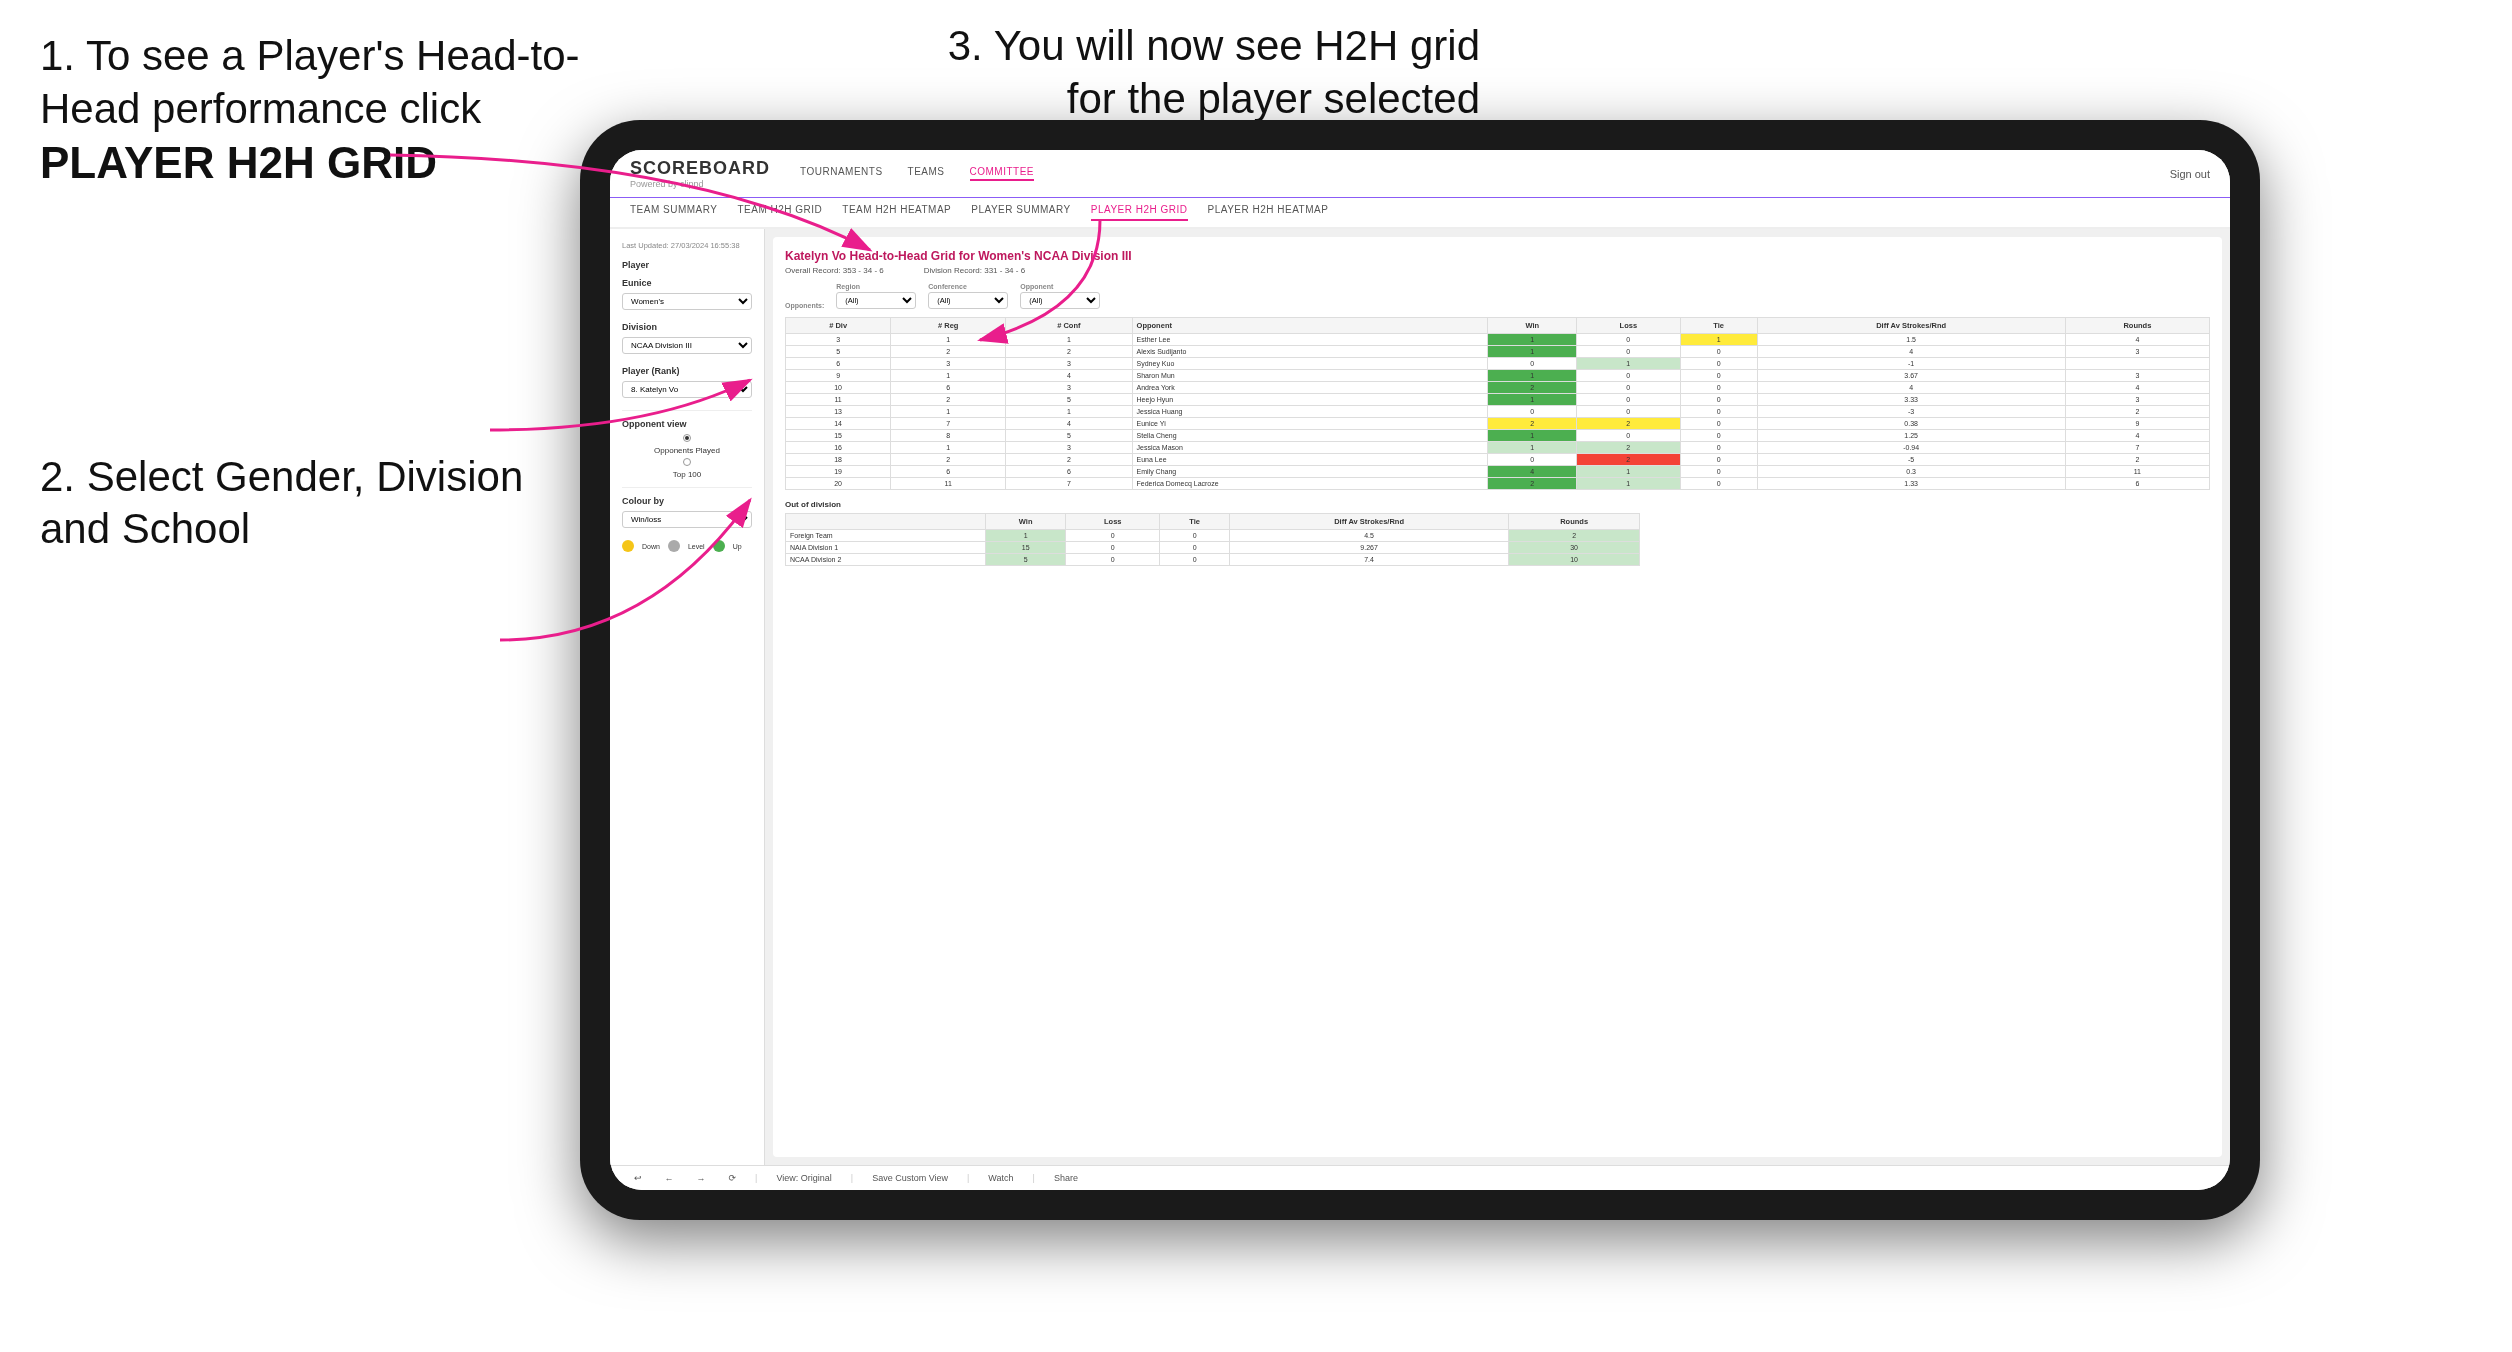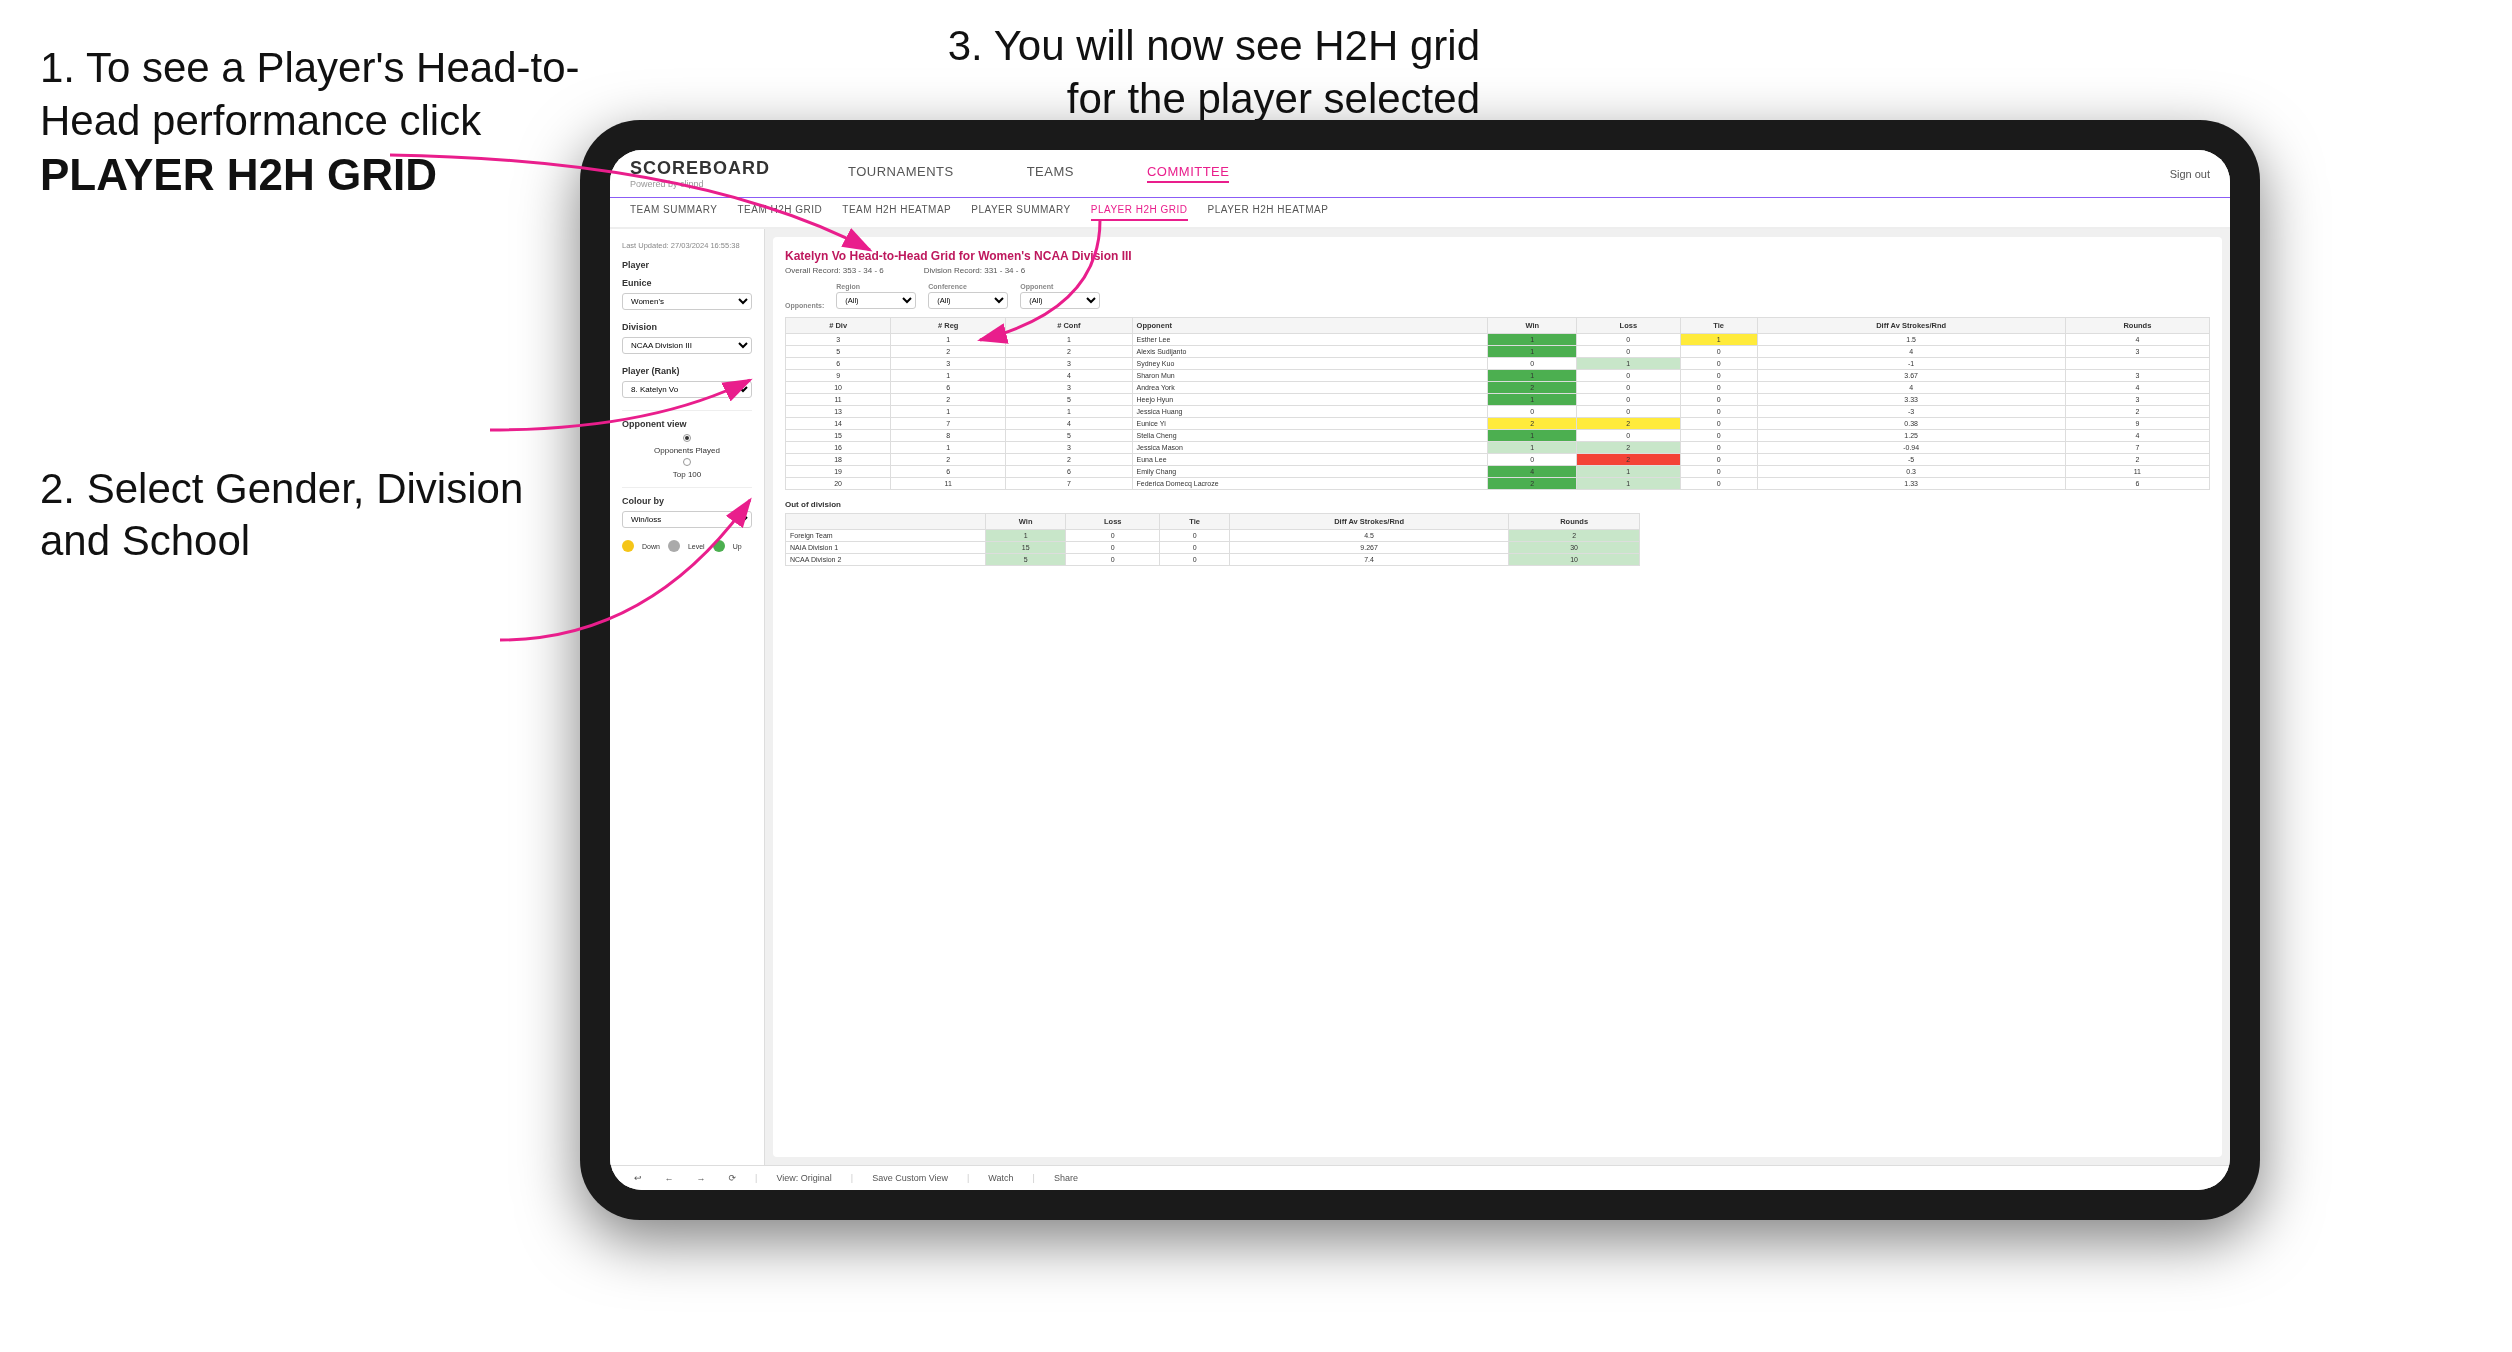--- a/index.html
+++ b/index.html
@@ -8,21 +8,21 @@
       font-family: Arial, sans-serif;
       width: 2512px;
       height: 1352px;
       overflow: hidden;
       position: relative;
     }
 
     
     .instructions {
       position: absolute;
-      top: 12px;
+      top: 0;
       left: 0;
       width: 620px;
       padding: 30px 40px;
     }
 
     .instruction-block {
       margin-bottom: 30px;
     }
 
     .instruction-text {
@@ -100,27 +100,26 @@
       color: #999;
     }
 
     .nav-links {
       display: flex;
       gap: 25px;
       flex: 1;
     }
 
     .nav-link {
-      font-size: 13px;
+      font-size: 10px;
       color: #555;
       cursor: pointer;
       font-weight: 500;
       text-transform: uppercase;
       letter-spacing: 0.5px;
-      margin-left: 48px;
     }
 
     .nav-link.active {
       color: #e91e8c;
       border-bottom: 2px solid #e91e8c;
       padding-bottom: 2px;
     }
 
     .sign-out {
       font-size: 11px;

